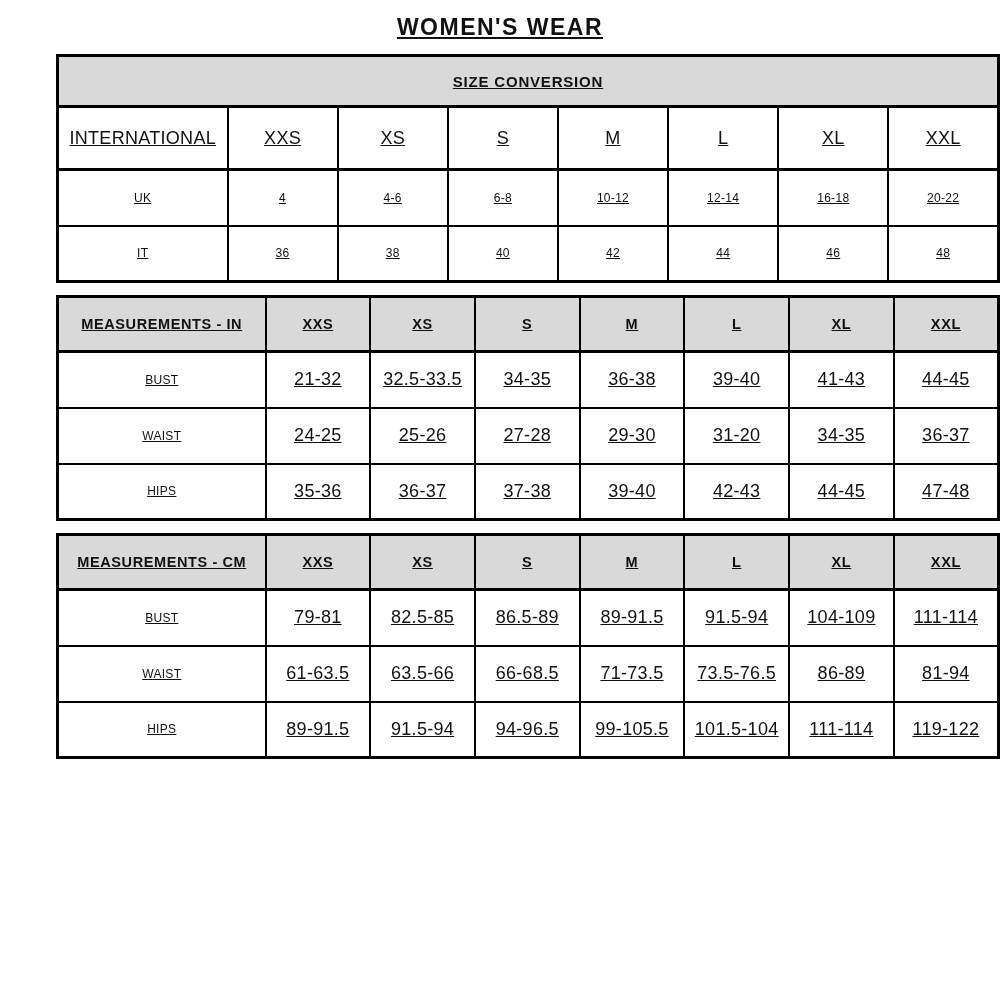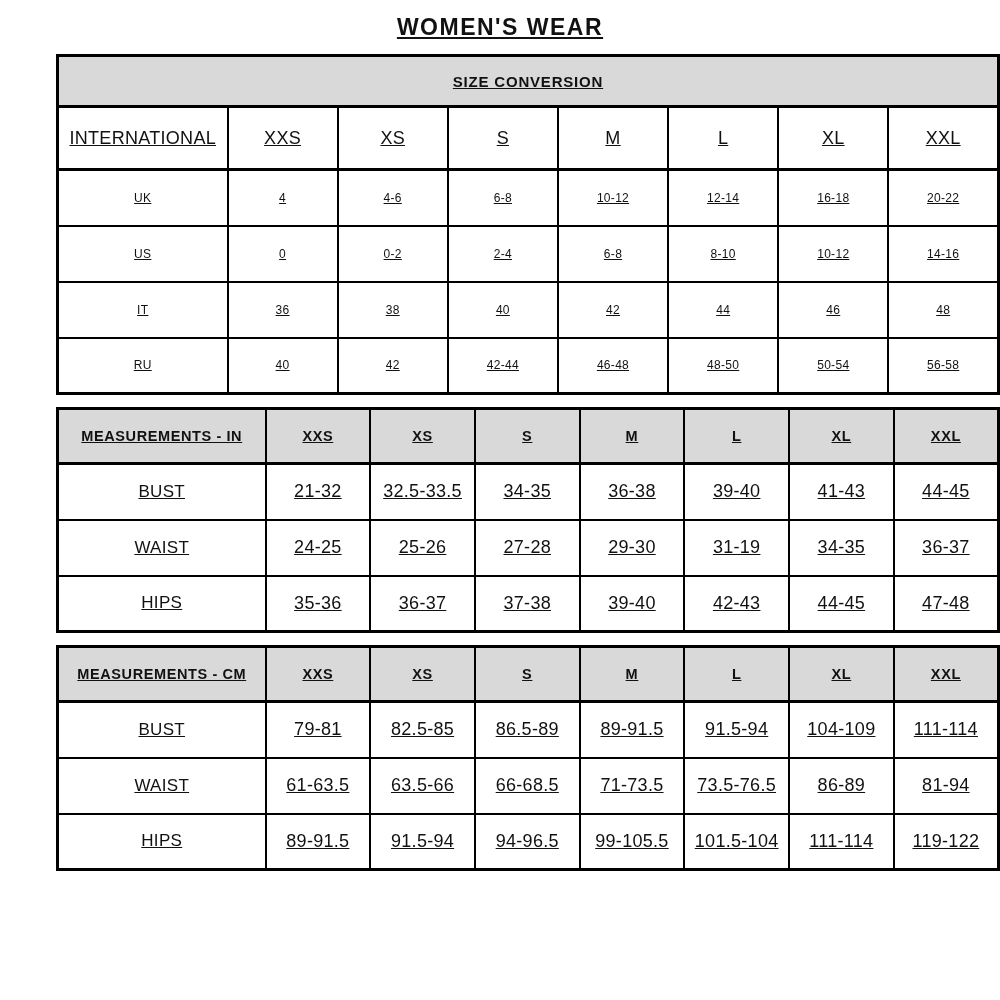--- a/index.html
+++ b/index.html
@@ -68,21 +68,21 @@
   
   .tm thead tr.hdr th {
     height: 52px;
     background: #d9d9d9;
     font-size: 14.5px;
     font-weight: 700;
     letter-spacing: 0.6px;
     border-bottom: 3px solid #000000;
   }
   .tm tbody tr { height: 56px; }
-  .tm tbody th.row-label { font-size: 17px; font-weight: 400; }
+  .tm tbody th.row-label { font-size: 12px; font-weight: 400; }
   .tm tbody td { font-size: 18px; font-weight: 400; }
 
   col.label-col-1 { width: 170px; }
   col.label-col-2 { width: 208px; }
 </style>
 </head>
 <body>
 
 <div class="page">
 
@@ -119,48 +119,28 @@
           <th class="row-label">UK</th>
           <td>4</td>
           <td>4-6</td>
           <td>6-8</td>
           <td>10-12</td>
           <td>12-14</td>
           <td>16-18</td>
           <td>20-22</td>
         </tr>
         <tr>
-          <th class="row-label">US</th>
-          <td>0</td>
-          <td>0-2</td>
-          <td>2-4</td>
-          <td>6-8</td>
-          <td>8-10</td>
-          <td>10-12</td>
-          <td>14-16</td>
-        </tr>
-        <tr>
           <th class="row-label">IT</th>
           <td>36</td>
           <td>38</td>
           <td>40</td>
           <td>42</td>
           <td>44</td>
           <td>46</td>
           <td>48</td>
-        </tr>
-        <tr>
-          <th class="row-label">RU</th>
-          <td>40</td>
-          <td>42</td>
-          <td>42-44</td>
-          <td>46-48</td>
-          <td>48-50</td>
-          <td>50-54</td>
-          <td>56-58</td>
         </tr>
       </tbody>
   </table>
 
   <table class="tm t2">
     <colgroup>
       <col class="label-col-2">
         <col>
         <col>
         <col>
@@ -191,21 +171,21 @@
           <td>39-40</td>
           <td>41-43</td>
           <td>44-45</td>
         </tr>
         <tr>
           <th class="row-label">WAIST</th>
           <td>24-25</td>
           <td>25-26</td>
           <td>27-28</td>
           <td>29-30</td>
-          <td>31-19</td>
+          <td>31-20</td>
           <td>34-35</td>
           <td>36-37</td>
         </tr>
         <tr>
           <th class="row-label">HIPS</th>
           <td>35-36</td>
           <td>36-37</td>
           <td>37-38</td>
           <td>39-40</td>
           <td>42-43</td>

